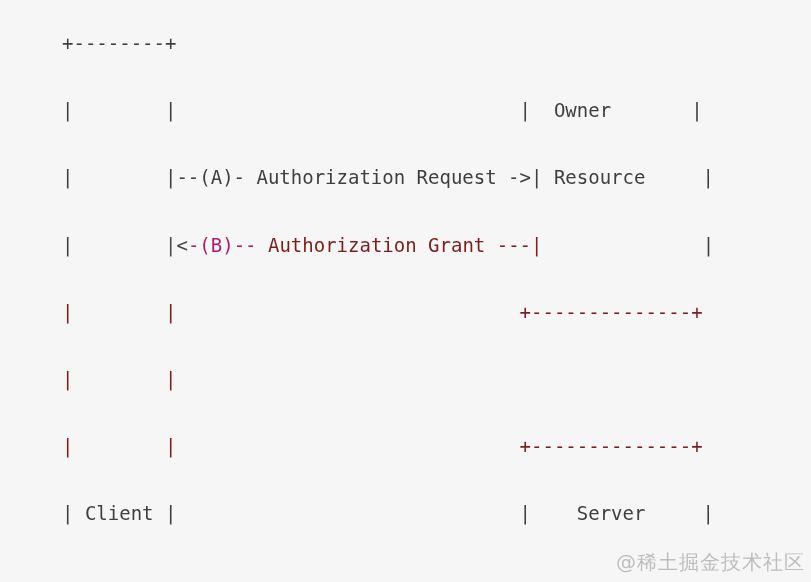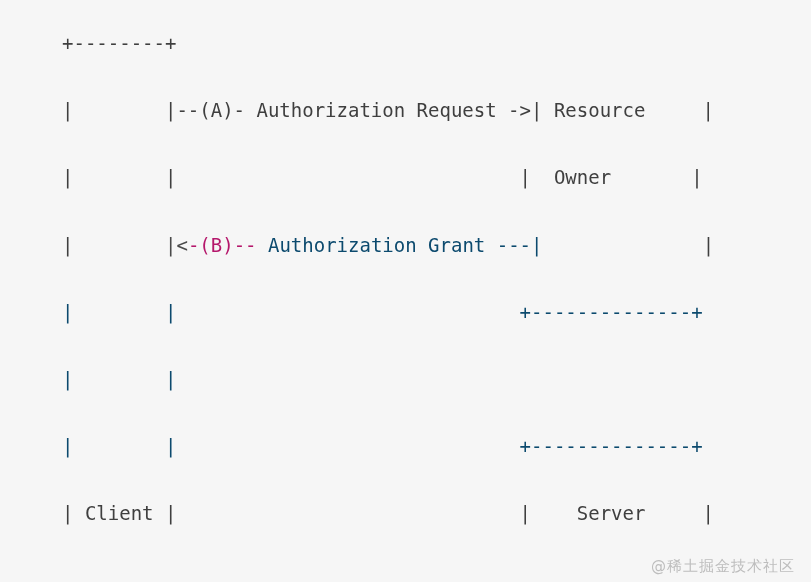--- a/index.html
+++ b/index.html
@@ -24,43 +24,43 @@
     white-space: pre;
     color: #3f3f3f;
     font-family: "DejaVu Sans Mono", "Liberation Mono", monospace;
   }
   #ascii-diagram .row {
     display: block;
     height: 33.6px;
     white-space: pre;
   }
   .c-plain { color: #3f3f3f; }
-  .c-green { color: #0c4a6e; }
+  .c-green { color: #7f1d1d; }
   .c-magenta { color: #b5176b; }
   .c-dim { color: #4a4a4a; }
 
   #watermark {
     position: absolute;
-    right: 16px;
+    right: 6px;
     bottom: 6px;
     font-family: "DejaVu Sans", "Liberation Sans", sans-serif;
-    font-size: 15px;
+    font-size: 20px;
     color: rgba(120,120,120,0.45);
     letter-spacing: 1px;
     white-space: nowrap;
     pointer-events: none;
     user-select: none;
   }
 </style>
 </head>
 <body>
 
 <pre id="ascii-diagram"><span class="row"><span class="c-plain">+--------+</span></span>
+<span class="row"><span class="c-plain">|        |</span><span class="c-plain">                              |</span><span class="c-plain">  Owner       |</span></span>
 <span class="row"><span class="c-plain">|        |--(A)- Authorization Request -&gt;|</span><span class="c-plain"> Resource     |</span></span>
-<span class="row"><span class="c-plain">|        |</span><span class="c-plain">                              |</span><span class="c-plain">  Owner       |</span></span>
 <span class="row"><span class="c-plain">|</span><span class="c-plain">        </span><span class="c-dim">|</span><span class="c-dim">&lt;</span><span class="c-magenta">-(B)--</span><span class="c-green"> Authorization Grant ---</span><span class="c-green">|</span><span class="c-plain">              |</span></span>
 <span class="row"><span class="c-green">|</span><span class="c-plain">        </span><span class="c-green">|</span><span class="c-plain">                              </span><span class="c-green">+--------------+</span></span>
 <span class="row"><span class="c-green">|</span><span class="c-plain">        </span><span class="c-green">|</span></span>
 <span class="row"><span class="c-green">|</span><span class="c-plain">        </span><span class="c-green">|</span><span class="c-plain">                              </span><span class="c-green">+--------------+</span></span>
 <span class="row"><span class="c-plain">| Client |</span><span class="c-plain">                              |</span><span class="c-plain">    Server     |</span></span>
 
 
 
 
 

